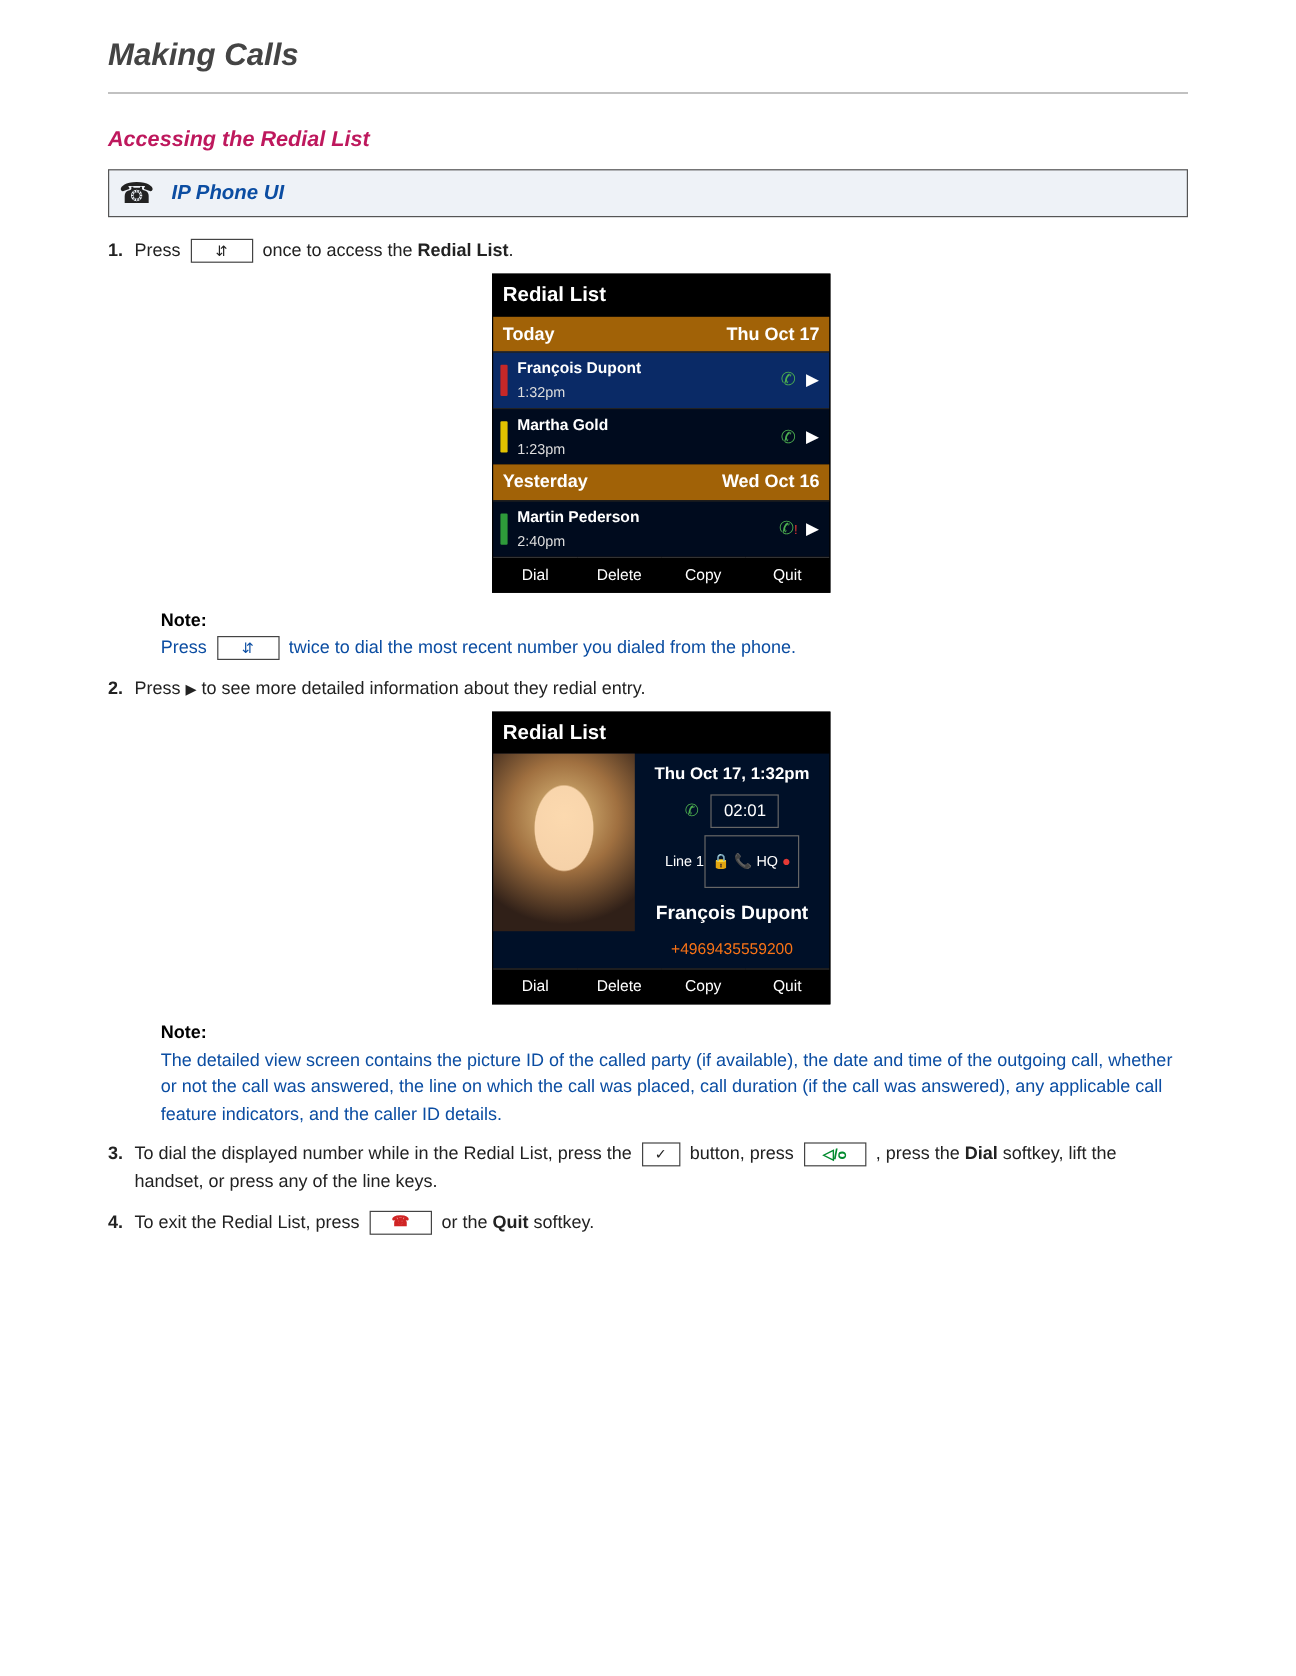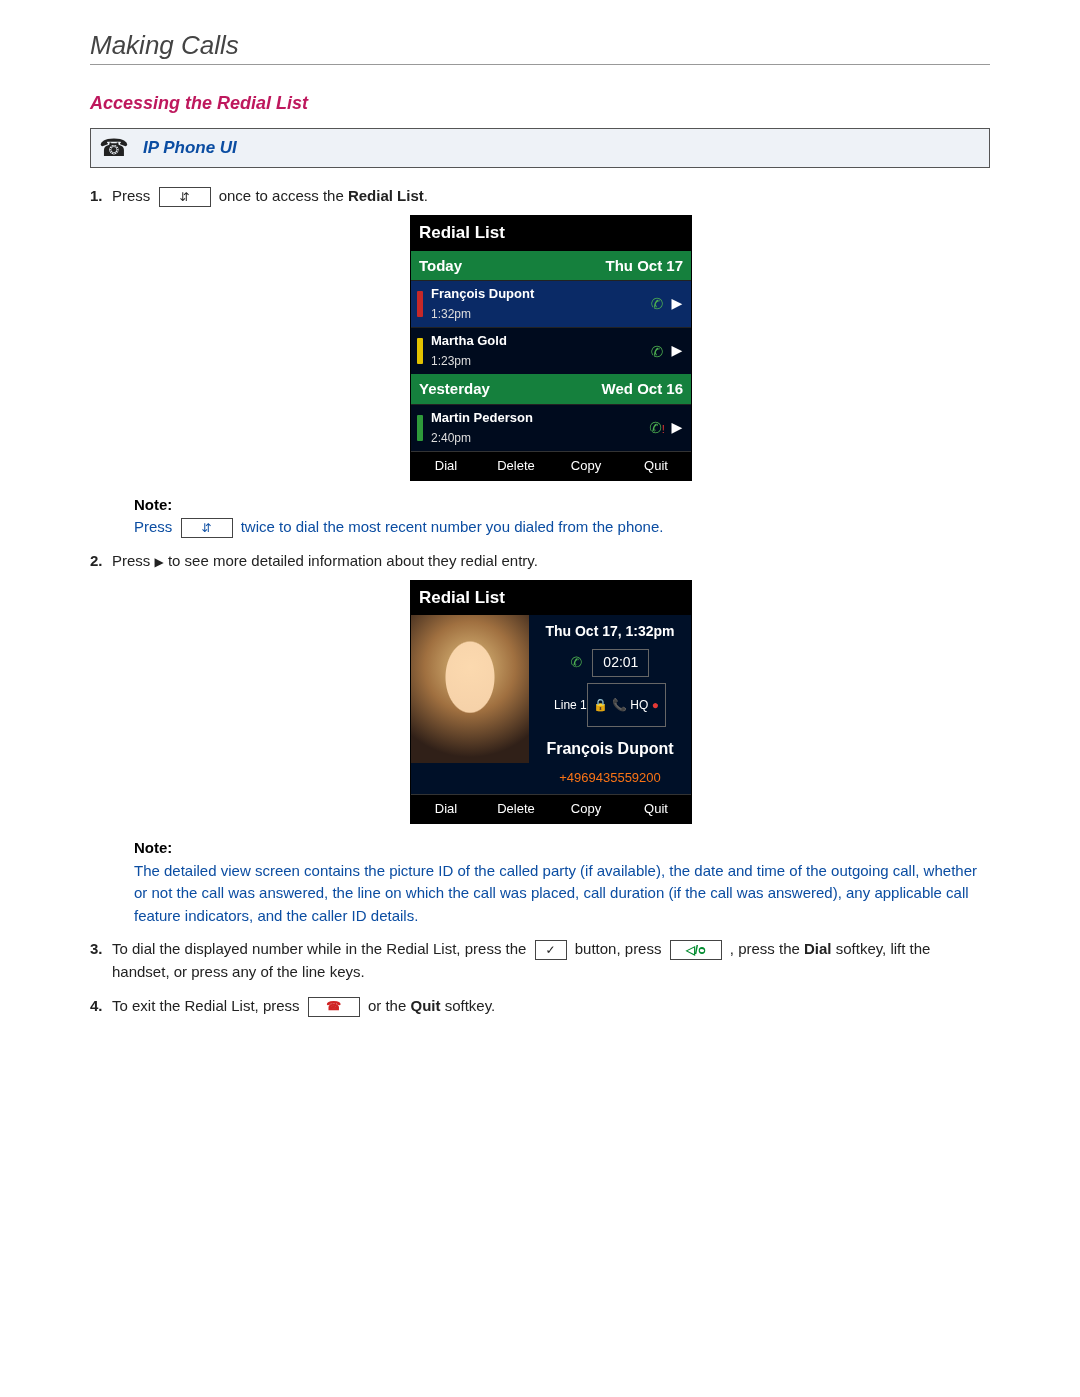--- a/index.html
+++ b/index.html
@@ -12,23 +12,24 @@
     width: 1080px;
     min-height: 1397px;
     padding: 30px 90px 40px 90px;
     box-sizing: border-box;
     position: relative;
   }
   .chapter-title {
     font-size: 26px;
     font-style: italic;
     color: #444;
-    padding-bottom: 3px;
+    padding-bottom: 16px;
     border-bottom: 1px solid #999;
     margin-bottom: 28px;
+    font-weight: bold;
   }
   .section-title {
     font-size: 18px;
     font-style: italic;
     font-weight: bold;
     color: #be185d;
     margin-bottom: 14px;
   }
   .ip-phone-banner {
     border: 1px solid #555;
@@ -76,21 +77,21 @@
   
   .phone {
     width: 280px;
     background: #000;
     color: #fff;
     font-family: Arial, sans-serif;
     margin: 8px auto 12px;
     border: 1px solid #000;
   }
   .ph-title { background:#000; color:#fff; font-weight:bold; font-size:17px; padding:4px 8px; }
-  .ph-sechead { display:flex; justify-content:space-between; background:#15803d; color:#fff; font-weight:bold; padding:3px 8px; font-size:15px; }
+  .ph-sechead { display:flex; justify-content:space-between; background:#a16207; color:#fff; font-weight:bold; padding:3px 8px; font-size:15px; }
   .ph-row { display:flex; align-items:center; padding:3px 6px; font-size:13px; background:#000b1e; border-top:1px solid #222; }
   .ph-row.sel { background:#0a2a66; }
   .ph-bar { width:6px; height:26px; margin-right:8px; border-radius:1px; }
   .bar-red { background:#c62828; }
   .bar-yellow { background:#e2c200; }
   .bar-green { background:#2e9a3a; }
   .ph-name { flex:1; text-align:left; }
   .ph-name .nm { font-weight:bold; display:block; }
   .ph-name .tm { font-size:12px; color:#ddd; }
   .ph-ic { width:24px; text-align:center; color:#4caf50; font-size:15px; }

